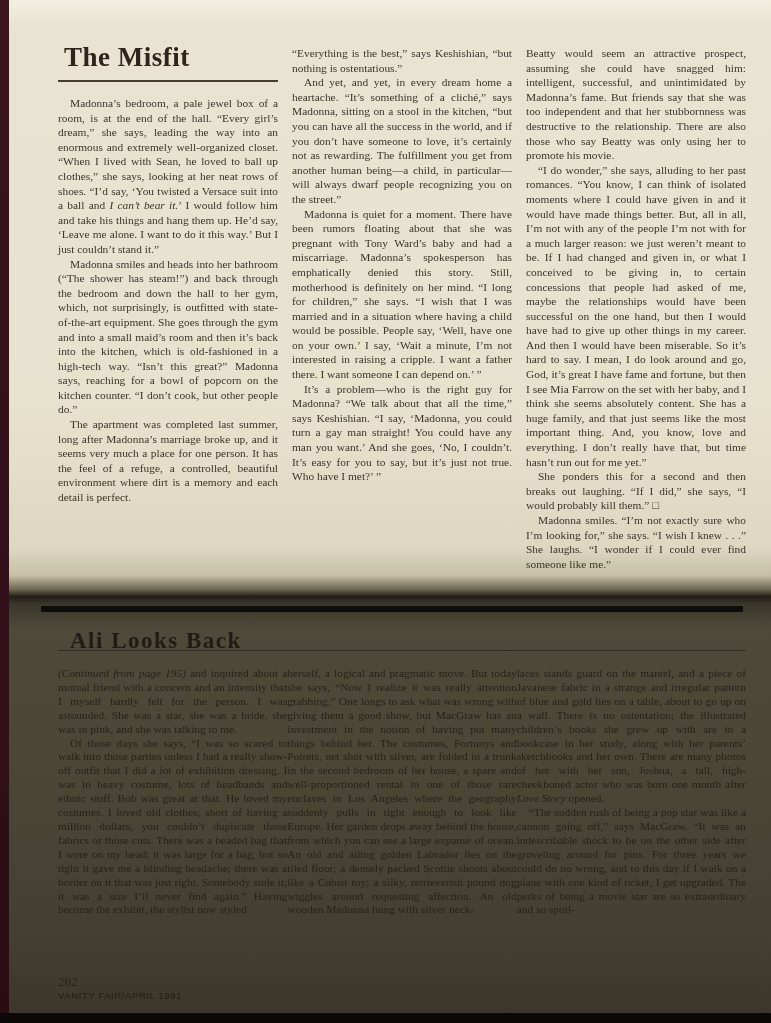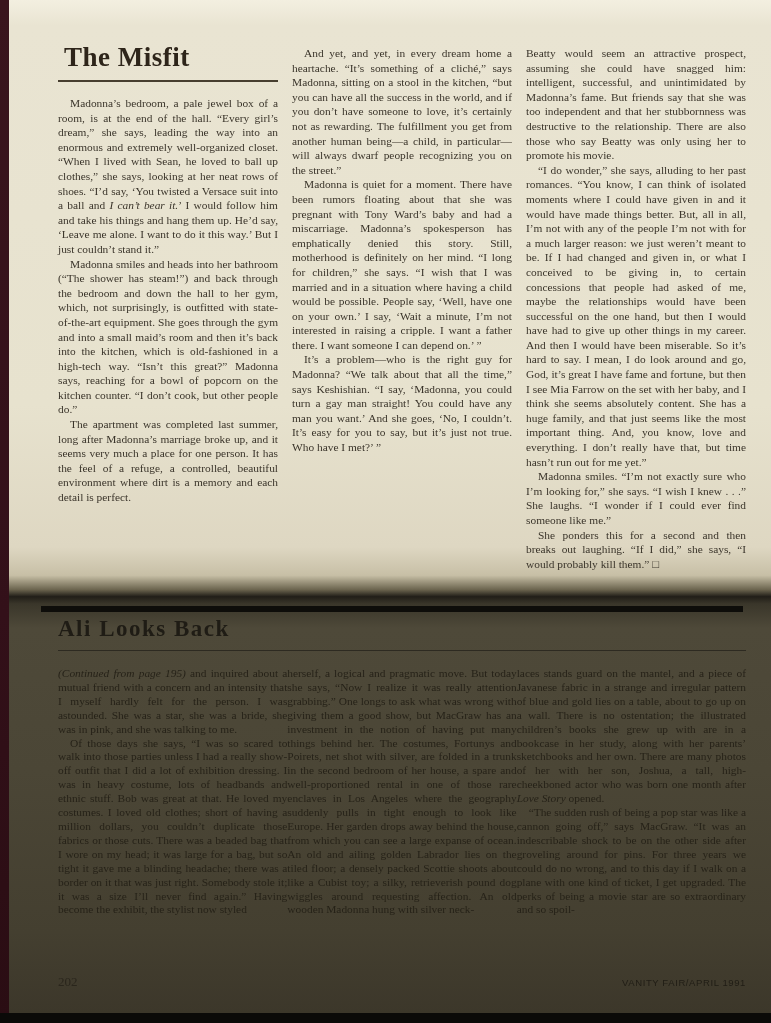--- a/index.html
+++ b/index.html
@@ -60,40 +60,40 @@
   .misfit .col:nth-child(3) .col-text { padding-top: 4px; }
 
   
   .section-bar {
     position: absolute; left: 32px; top: 606px; width: 702px; height: 6px;
     background: #0e0d0a;
   }
 
   
   .ali-title {
-    position: absolute; left: 49px; top: 616px; margin: 0;
+    position: absolute; left: 49px; top: 616px; margin: 12px;
     font-size: 23px; font-weight: bold; letter-spacing: 1.5px;
     color: #1f1c15;
   }
   .ali-rule {
     position: absolute; left: 49px; top: 650px; width: 688px; height: 1px;
     background: #2d2a21;
   }
   .ali-cols {
     position: absolute; left: 49px; top: 667px; width: 688px;
     display: flex; 
   }
   .ali-cols .col { flex: 1 1 0; min-width: 0; }
   .ali-cols .col-text p {
     font-size: 11.4px; line-height: 13.9px;
     color: #262218;
   }
   .page-footer {
     position: absolute; left: 49px; top: 974px; width: 688px;
-    display: flex; justify-content: space-between; align-items: baseline;
+    display: flex; justify-content: space-between; align-items: baseline; flex-direction: column;
   }
   .page-number { font-size: 13px; color: #2a261c; }
   .footer-right {
     font-family: "Liberation Sans", sans-serif;
     font-size: 9.5px; letter-spacing: 0.6px; color: #201d15;
   }
 </style>
 </head>
 <body>
 
@@ -107,31 +107,32 @@
         <h1>The Misfit</h1>
         <div class="title-rule"></div>
         <div class="col-text">
             <p class="ind"><span>Madonna’s bedroom, a pale jewel box of a room, is at the end of the hall. “Every girl’s dream,” she says, leading the way into an enormous and extremely well-organized closet. “When I lived with Sean, he loved to ball up clothes,” she says, looking at her neat rows of shoes. “I’d say, ‘You twisted a Versace suit into a ball and </span><i>I can’t bear it.</i><span>’ I would follow him and take his things and hang them up. He’d say, ‘Leave me alone. I want to do it this way.’ But I just couldn’t stand it.”</span></p>
             <p class="ind"><span>Madonna smiles and heads into her bathroom (“The shower has steam!”) and back through the bedroom and down the hall to her gym, which, not surprisingly, is outfitted with state-of-the-art equipment. She goes through the gym and into a small maid’s room and then it’s back into the kitchen, which is old-fashioned in a high-tech way. “Isn’t this great?” Madonna says, reaching for a bowl of popcorn on the kitchen counter. “I don’t cook, but other people do.”</span></p>
             <p class="ind"><span>The apartment was completed last summer, long after Madonna’s marriage broke up, and it seems very much a place for one person. It has the feel of a refuge, a controlled, beautiful environment where dirt is a memory and each detail is perfect.</span></p>
           </div>
       </div>
       <div class="col">
         <div class="col-text">
+            <p><span>“Everything is the best,” says Keshishian, “but nothing is ostentatious.”</span></p>
             <p class="ind"><span>And yet, and yet, in every dream home a heartache. “It’s something of a cliché,” says Madonna, sitting on a stool in the kitchen, “but you can have all the success in the world, and if you don’t have someone to love, it’s certainly not as rewarding. The fulfillment you get from another human being—a child, in particular—will always dwarf people recognizing you on the street.”</span></p>
             <p class="ind"><span>Madonna is quiet for a moment. There have been rumors floating about that she was pregnant with Tony Ward’s baby and had a miscarriage. Madonna’s spokesperson has emphatically denied this story. Still, motherhood is definitely on her mind. “I long for children,” she says. “I wish that I was married and in a situation where having a child would be possible. People say, ‘Well, have one on your own.’ I say, ‘Wait a minute, I’m not interested in raising a cripple. I want a father there. I want someone I can depend on.’ ”</span></p>
             <p class="ind"><span>It’s a problem—who is the right guy for Madonna? “We talk about that all the time,” says Keshishian. “I say, ‘Madonna, you could turn a gay man straight! You could have any man you want.’ And she goes, ‘No, I couldn’t. It’s easy for you to say, but it’s just not true. Who have I met?’ ”</span></p>
           </div>
       </div>
       <div class="col">
         <div class="col-text">
             <p><span>Beatty would seem an attractive prospect, assuming she could have snagged him: intelligent, successful, and unintimidated by Madonna’s fame. But friends say that she was too independent and that her stubbornness was destructive to the relationship. There are also those who say Beatty was only using her to promote his movie.</span></p>
             <p class="ind"><span>“I do wonder,” she says, alluding to her past romances. “You know, I can think of isolated moments where I could have given in and it would have made things better. But, all in all, I’m not with any of the people I’m not with for a much larger reason: we just weren’t meant to be. If I had changed and given in, or what I conceived to be giving in, to certain concessions that people had asked of me, maybe the relationships would have been successful on the one hand, but then I would have had to give up other things in my career. And then I would have been miserable. So it’s hard to say. I mean, I do look around and go, God, it’s great I have fame and fortune, but then I see Mia Farrow on the set with her baby, and I think she seems absolutely content. She has a huge family, and that just seems like the most important thing. And, you know, love and everything. I don’t really have that, but time hasn’t run out for me yet.”</span></p>
+            <p class="ind"><span>She ponders this for a second and then breaks out laughing. “If I did,” she says, “I would probably kill them.” □</span></p>
             <p class="ind"><span>Madonna smiles. “I’m not exactly sure who I’m looking for,” she says. “I wish I knew . . .” She laughs. “I wonder if I could ever find someone like me.”</span></p>
-            <p class="ind"><span>She ponders this for a second and then breaks out laughing. “If I did,” she says, “I would probably kill them.” □</span></p>
           </div>
       </div>
     </section>
 
     <div class="section-bar"></div>
 
     <h2 class="ali-title">Ali Looks Back</h2>
     <div class="ali-rule"></div>
 
     <section class="ali-cols">

